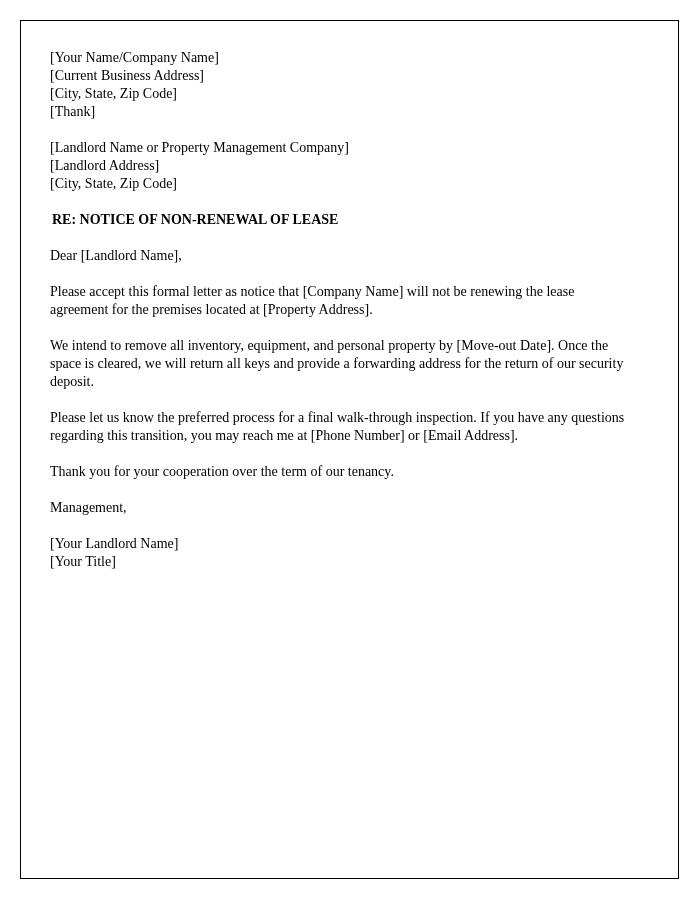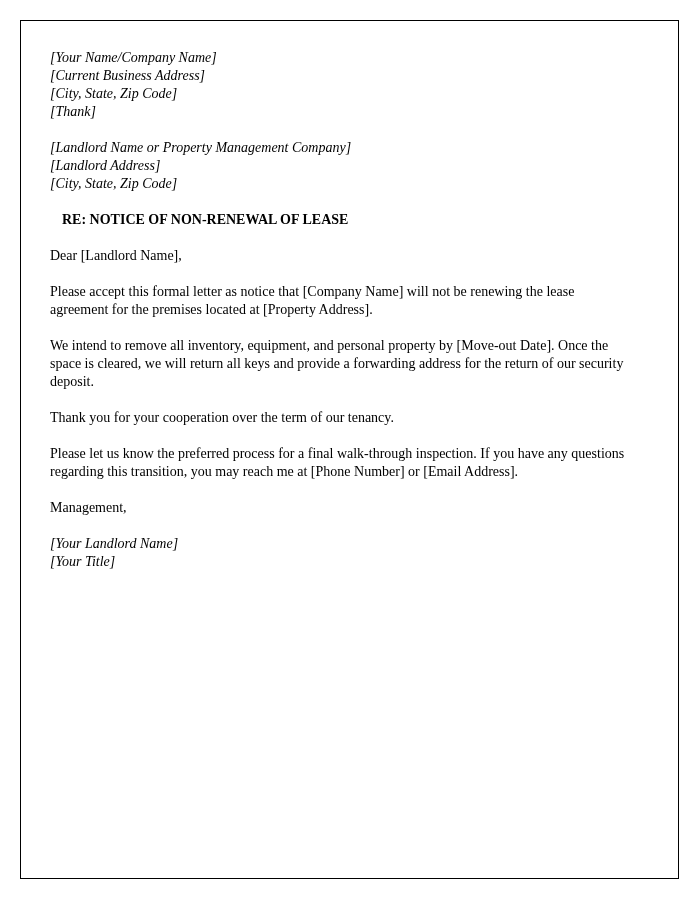--- a/index.html
+++ b/index.html
@@ -28,31 +28,30 @@
       left: 50px;
       top: 49px;
       width: 578px;
       font-family: "Liberation Serif", serif;
       font-size: 14px;
       line-height: 18px;
       color: #000000;
     }
     .block {
       margin: 0 0 18px 0;
-      font-style: italic;
     }
     .line {
       white-space: pre-wrap;
     }
     .para {
       margin: 12px 0 18px 0;
     }
     .subject {
       font-weight: bold;
-      margin: 0 0 18px 12px;
+      margin: 0 0 18px 2px;
     }
   </style>
 </head>
 <body>
 
 <div class="page">
   <div class="frame"></div>
 
   <div class="content">
 
@@ -68,22 +67,22 @@
       <div class="line">[Landlord Address]</div>
       <div class="line">[City, State, Zip Code]</div>
     </div>
 
     <div class="subject">RE: NOTICE OF NON-RENEWAL OF LEASE</div>
 
     <div class="para">Dear [Landlord Name],</div>
 
     <div class="para">Please accept this formal letter as notice that [Company Name] will not be renewing the lease agreement for the premises located at [Property Address].</div>
     <div class="para">We intend to remove all inventory, equipment, and personal property by [Move-out Date]. Once the space is cleared, we will return all keys and provide a forwarding address for the return of our security deposit.</div>
+    <div class="para">Please let us know the preferred process for a final walk-through inspection. If you have any questions regarding this transition, you may reach me at [Phone Number] or [Email Address].</div>
     <div class="para">Thank you for your cooperation over the term of our tenancy.</div>
-    <div class="para">Please let us know the preferred process for a final walk-through inspection. If you have any questions regarding this transition, you may reach me at [Phone Number] or [Email Address].</div>
 
     <div class="para">Management,</div>
 
     <div class="block">
       <div class="line">[Your Landlord Name]</div>
       <div class="line">[Your Title]</div>
     </div>
 
   </div>
 </div>

